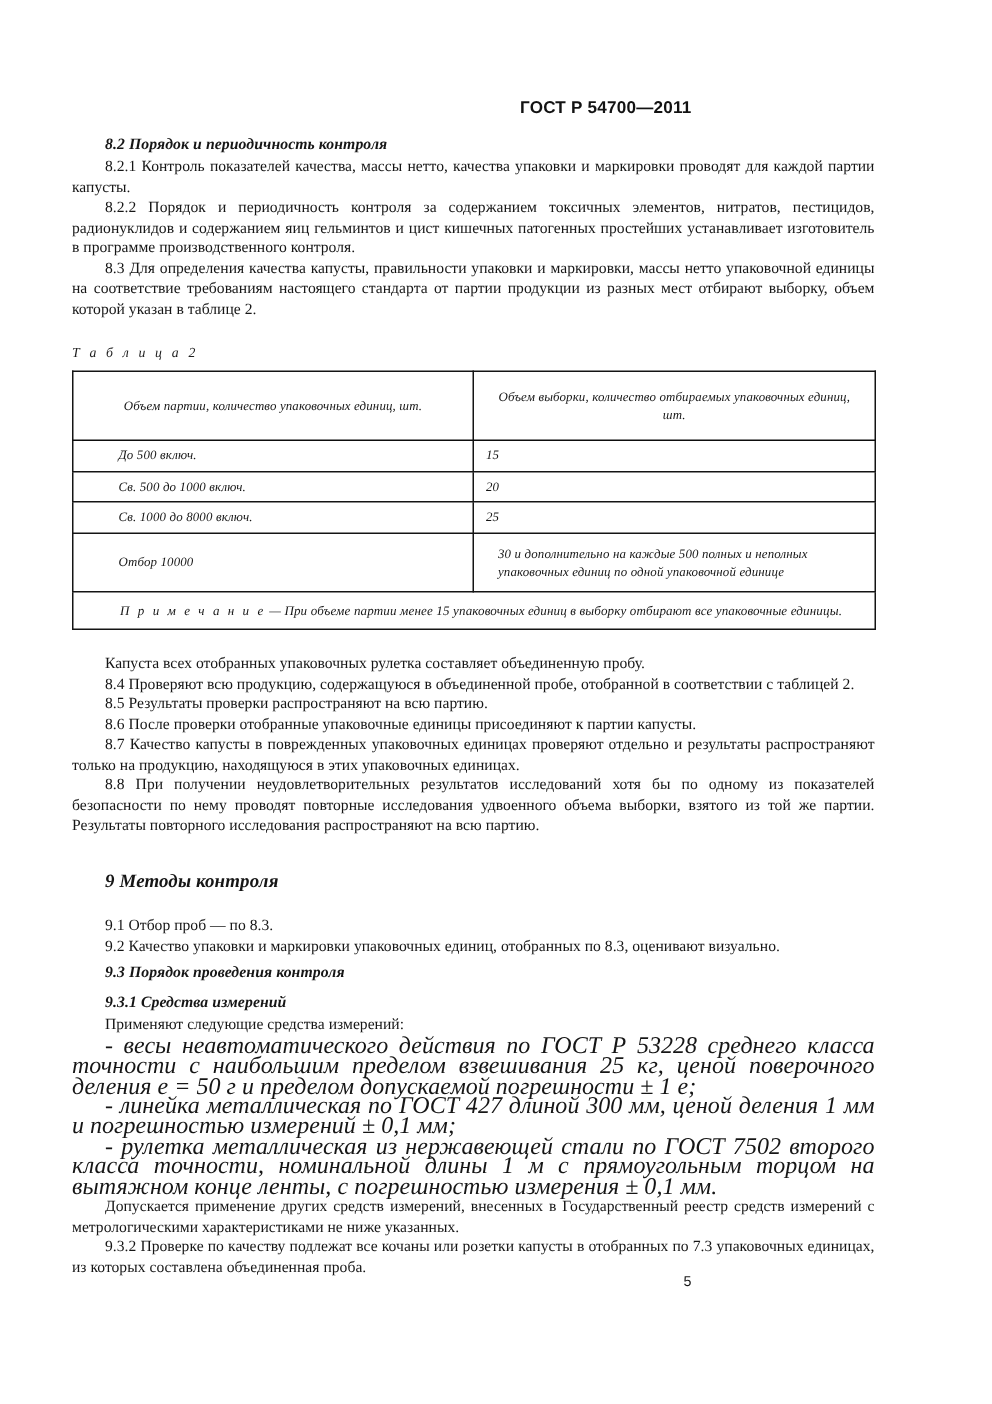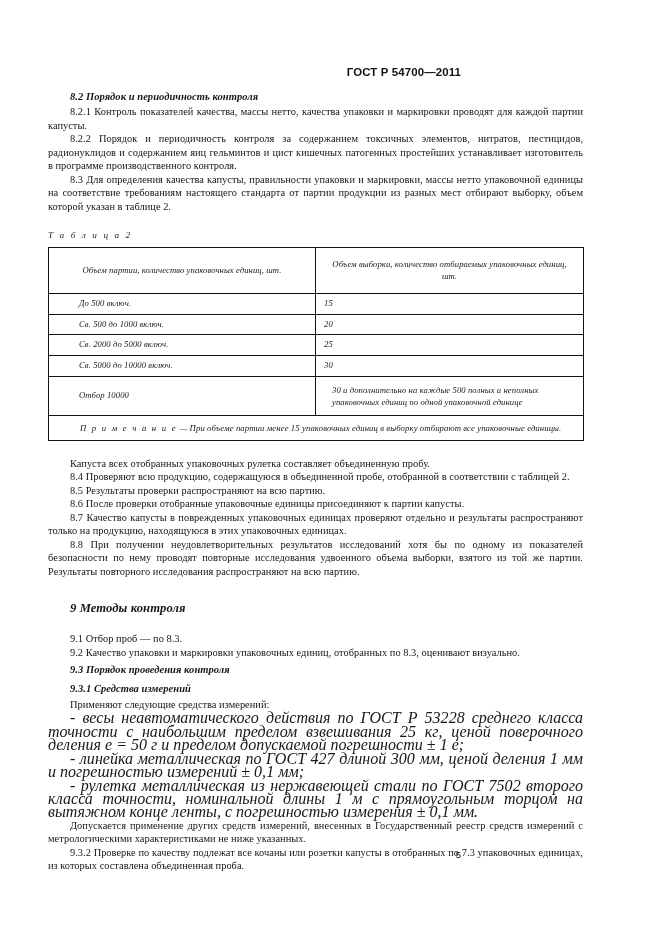--- a/index.html
+++ b/index.html
@@ -205,35 +205,27 @@
           <td class="c1">
             <div class="cell">Св. 500 до 1000 включ.</div>
           </td>
           <td class="c2">
             <div class="cell">20</div>
           </td>
         </tr>
 
         <tr>
           <td class="c1">
-            <div class="cell">Св. 2000 до 5000 включ.</div>
+            <div class="cell">Св. 1000 до 8000 включ.</div>
           </td>
           <td class="c2">
             <div class="cell">25</div>
           </td>
         </tr>
 
-        <tr>
-          <td class="c1">
-            <div class="cell">Св. 5000 до 10000 включ.</div>
-          </td>
-          <td class="c2">
-            <div class="cell">30</div>
-          </td>
-        </tr>
 
         <tr class="big">
           <td class="c1">
             <div class="cell">Отбор 10000</div>
           </td>
           <td class="c2">
             <div class="cell">30 и дополнительно на каждые 500 полных и неполных упаковочных единиц по одной упаковочной единице</div>
           </td>
         </tr>
 

